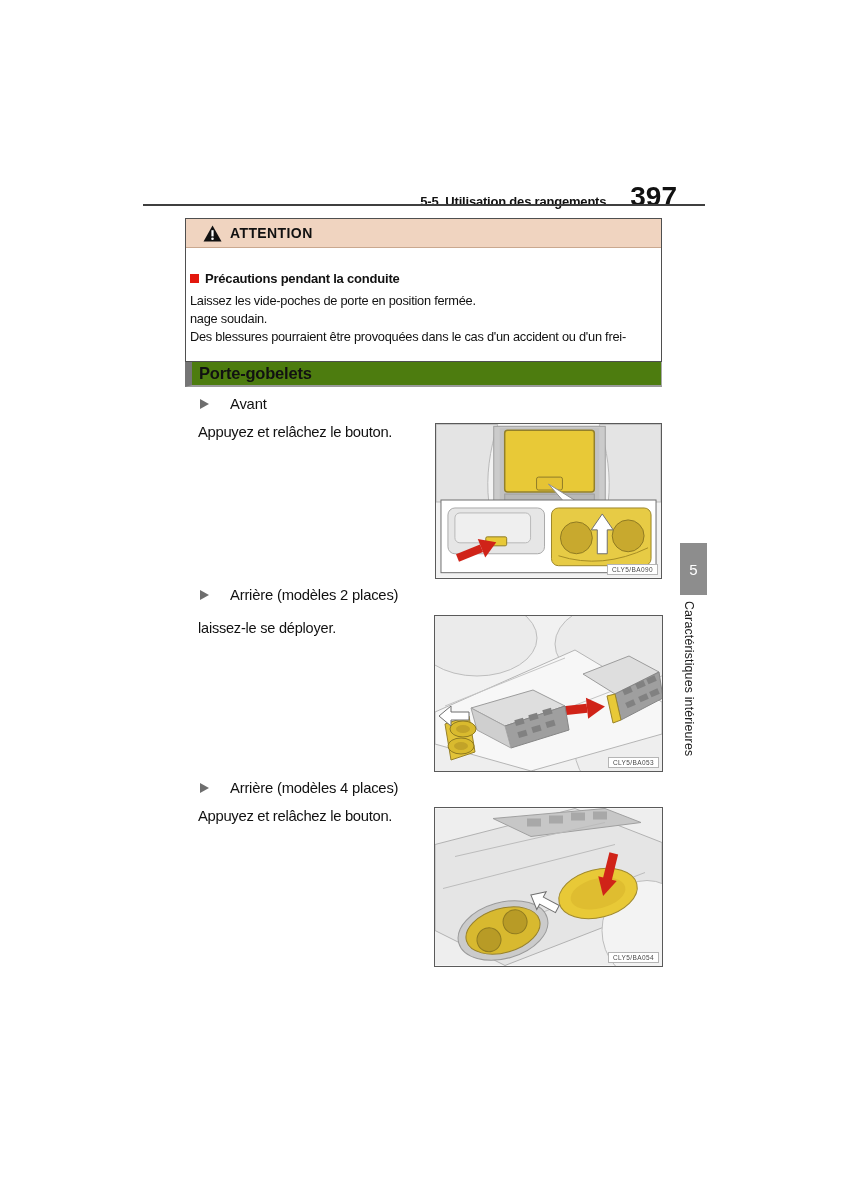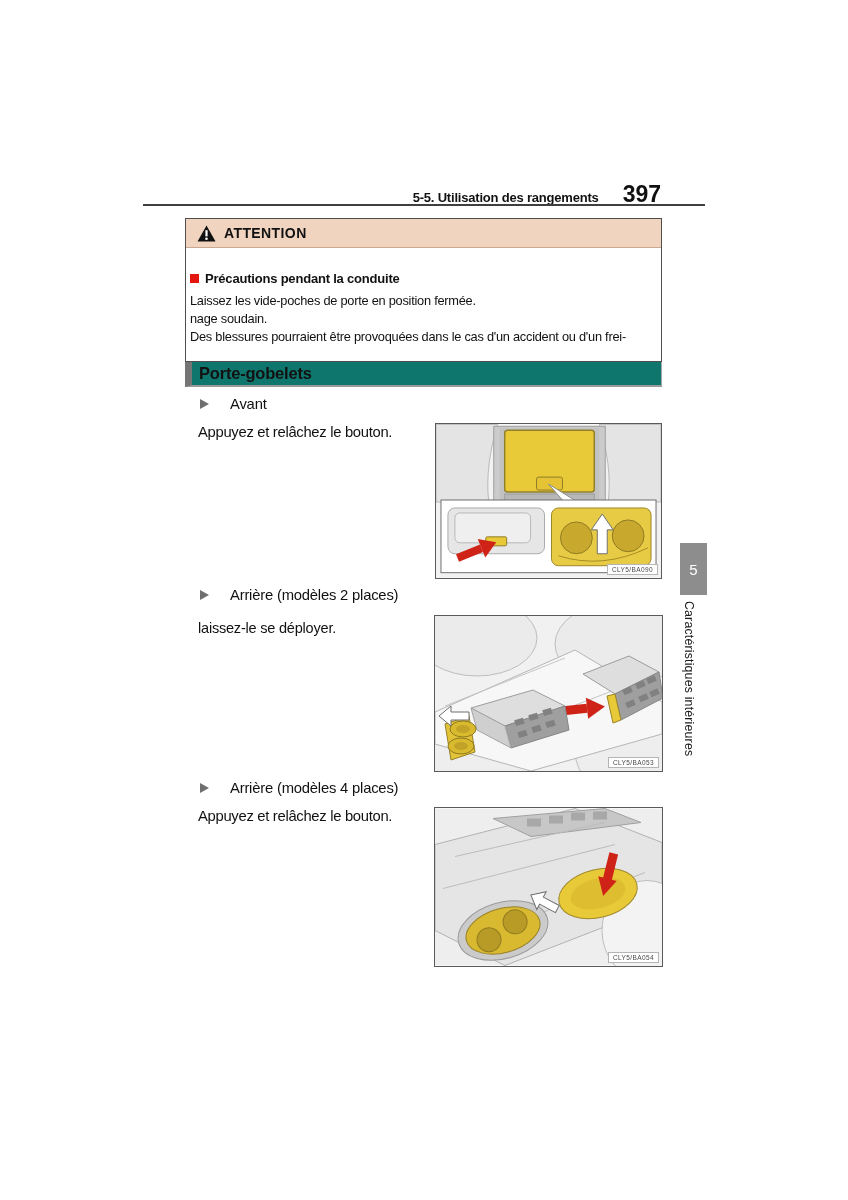--- a/index.html
+++ b/index.html
@@ -5,41 +5,41 @@
   html,body { margin:0; padding:0; }
   body {
     width:848px; height:1200px; position:relative; background:#ffffff;
     font-family:"Liberation Sans", sans-serif; color:#111; overflow:hidden;
   }
 
   
   .header-row { position:absolute; top:181px; left:143px; width:562px;
     display:flex; justify-content:flex-end; align-items:baseline; }
   .breadcrumb { font-size:13px; font-weight:700; letter-spacing:-0.2px; }
-  .pagenum { font-size:23px; font-weight:700; margin-left:24px; margin-right:44px; }
+  .pagenum { font-size:28px; font-weight:700; margin-left:24px; margin-right:28px; }
   .header-rule { position:absolute; top:204px; left:143px; width:562px;
     border-top:2px solid #3f3f3f; }
 
   
   .caution-box { position:absolute; left:185px; top:218px; width:477px;
     border:1px solid #4f4f4f; background:#fff; box-sizing:border-box; }
   .caution-band { height:28px; background:#f0d4c0; display:flex; align-items:center;
-    padding-left:11px; gap:8px; border-bottom:1px solid #caa88f; }
+    padding-left:17px; gap:8px; border-bottom:1px solid #caa88f; }
   .caution-label { font-size:14px; font-weight:600; letter-spacing:0.4px; }
   .caution-body { padding:23px 12px 15px 4px; }
   .caution-heading-row { display:flex; align-items:center; gap:6px; margin-bottom:6px; }
   .red-square { width:9px; height:9px; background:#e3170d; flex:0 0 auto; }
   .caution-heading { font-size:13px; font-weight:700; letter-spacing:-0.2px; }
   .caution-lines { font-size:12.8px; line-height:18px;
     letter-spacing:-0.25px; }
   .caution-line { white-space:nowrap; }
 
   
   .section-bar { position:absolute; left:185px; top:362px; width:477px; height:25px;
-    background:#0f766e; border-left:7px solid #757575; border-bottom:2px solid #9a9a9a;
+    background:#4d7c0f; border-left:7px solid #757575; border-bottom:2px solid #9a9a9a;
     border-right:1px solid #a8a8a8; display:flex; align-items:center; box-sizing:border-box; }
   .section-bar-title { font-size:16.5px; font-weight:600; padding-left:7px;
     letter-spacing:-0.2px; }
 
   
   .item-label-row { position:absolute; left:200px; display:flex; align-items:center;
     gap:21px; font-size:14.8px; letter-spacing:-0.2px; }
   .tri-bullet { width:0; height:0; border-left:9px solid #6e6e6e;
     border-top:5.5px solid transparent; border-bottom:5.5px solid transparent; }
   .row-avant { top:396px; }

